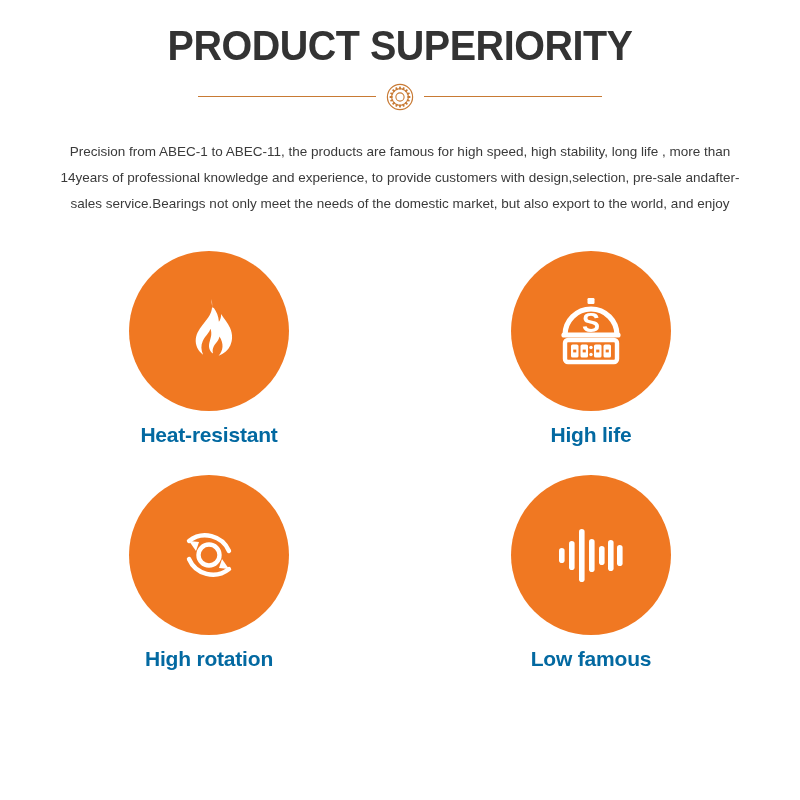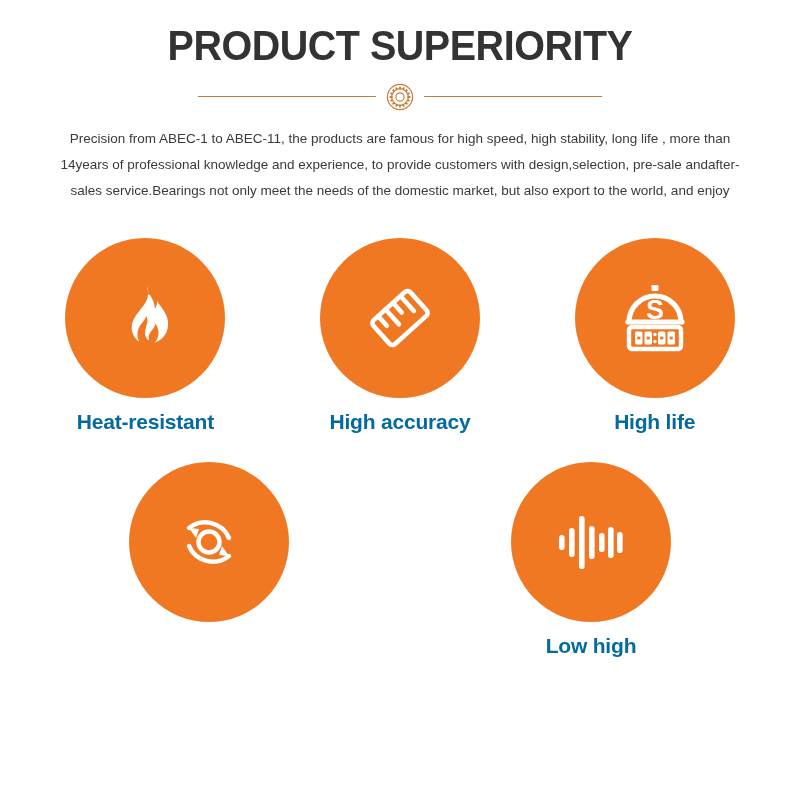--- a/index.html
+++ b/index.html
@@ -65,21 +65,21 @@
     top: 50%;
     transform: translate(-50%, -50%);
     width: 38px;
     height: 38px;
     line-height: 0;
   }
 
   
   .intro {
     width: 690px;
-    margin: 10px auto 0 auto;
+    margin: 23px auto 0 auto;
     text-align: center;
     font-size: 13.5px;
     line-height: 26px;
     color: #3a3a3a;
     font-family: "Liberation Sans", sans-serif;
   }
 
   
   .features {
     margin-top: 34px;
@@ -170,36 +170,20 @@
         <div class="feature-circle">
           <span>
             <svg width="78" height="78" viewBox="0 0 78 78" fill="none">
               <path fill="#ffffff" d="M41.5 7c1.8 8.2 0 13.6-3.3 18.6-3.2 4.9-7.9 9.3-10.6 15-2.6 5.4-2.6 11.6.6 16.9 1.2 2 2.9 3.8 4.9 5.2-2.1-4.6-2.3-9.3-.4-13.5 1.3-2.9 3.4-5.3 5.3-7.9 1-1.4 1.9-2.9 2.5-4.6.9 2.6 1 5 .6 7.3-.4 2.4-1.3 4.6-1.8 6.9-.6 2.7-.5 5.5 1.1 8 .7 1.1 1.6 2 2.7 2.6-.8-2.6-.5-5 .6-7.1 1-1.9 2.5-3.4 3.7-5.1 1-1.4 1.8-3 2-4.8 2.3 3.4 3.3 6.9 3.1 10.2-.2 3.4-1.6 6.5-3.9 9.1 5.2-1.8 9.4-5.4 11.7-10.3 2.5-5.3 2.4-11.6-.2-17.4-2.3-5.2-6.1-9.5-9-14.1.1 3.2-.7 5.8-2.2 7.8-.3-5.5-2.4-10.2-5.3-14.3C42.6 17.9 41.6 12.7 41.5 7z"></path>
             </svg>
           </span>
         </div>
         <div class="feature-label">Heat-resistant</div>
       </div>
 
-      <div class="feature-item">
-        <div class="feature-circle">
-          <span>
-            <svg width="86" height="86" viewBox="0 0 86 86" fill="none">
-              <g transform="rotate(-42 43 43)" stroke="#ffffff" stroke-width="4.6" stroke-linejoin="round" stroke-linecap="round" fill="none">
-                <rect x="18" y="27" width="50" height="32" rx="4"></rect>
-                <path d="M28 27v13"></path>
-                <path d="M38 27v20"></path>
-                <path d="M48 27v13"></path>
-                <path d="M58 27v20"></path>
-              </g>
-            </svg>
-          </span>
-        </div>
-        <div class="feature-label">High accuracy</div>
-      </div>
 
       <div class="feature-item">
         <div class="feature-circle">
           <span>
             <svg width="86" height="86" viewBox="0 0 86 86" fill="none">
 
               <rect x="39.5" y="10" width="7" height="6" rx="1.2" fill="#ffffff"></rect>
 
               <path d="M17 47a26 26 0 0 1 52 0" stroke="#ffffff" stroke-width="5.2" fill="none"></path>
               <path d="M16 47h54" stroke="#ffffff" stroke-width="5.2" stroke-linecap="round"></path>
@@ -237,38 +221,39 @@
               <g stroke="#ffffff" stroke-width="4.4" fill="none" stroke-linecap="round">
                 <path d="M24 30a26 26 0 0 1 40 10"></path>
                 <path d="M64 58a26 26 0 0 1-40-10"></path>
                 <circle cx="44" cy="44" r="10.5"></circle>
               </g>
               <path d="M24 30l10 1-3 9z" fill="#ffffff"></path>
               <path d="M64 58l-10-1 3-9z" fill="#ffffff"></path>
             </svg>
           </span>
         </div>
+        <div class="feature-label">High rotation</div>
       </div>
 
       <div class="feature-item">
         <div class="feature-circle">
           <span>
             <svg width="80" height="80" viewBox="0 0 80 80" fill="none">
               <g fill="#ffffff">
                 <rect x="8" y="33" width="5.6" height="15" rx="2.8"></rect>
                 <rect x="18" y="26" width="5.6" height="29" rx="2.8"></rect>
                 <rect x="28" y="14" width="5.6" height="53" rx="2.8"></rect>
                 <rect x="38" y="24" width="5.6" height="33" rx="2.8"></rect>
                 <rect x="48" y="31" width="5.6" height="19" rx="2.8"></rect>
                 <rect x="57" y="25" width="5.6" height="31" rx="2.8"></rect>
                 <rect x="66" y="30" width="5.6" height="21" rx="2.8"></rect>
               </g>
             </svg>
           </span>
         </div>
-        <div class="feature-label">Low high</div>
+        <div class="feature-label">Low famous</div>
       </div>
 
 
     </div>
 
   </div>
 </div>
 
 </body></html>

